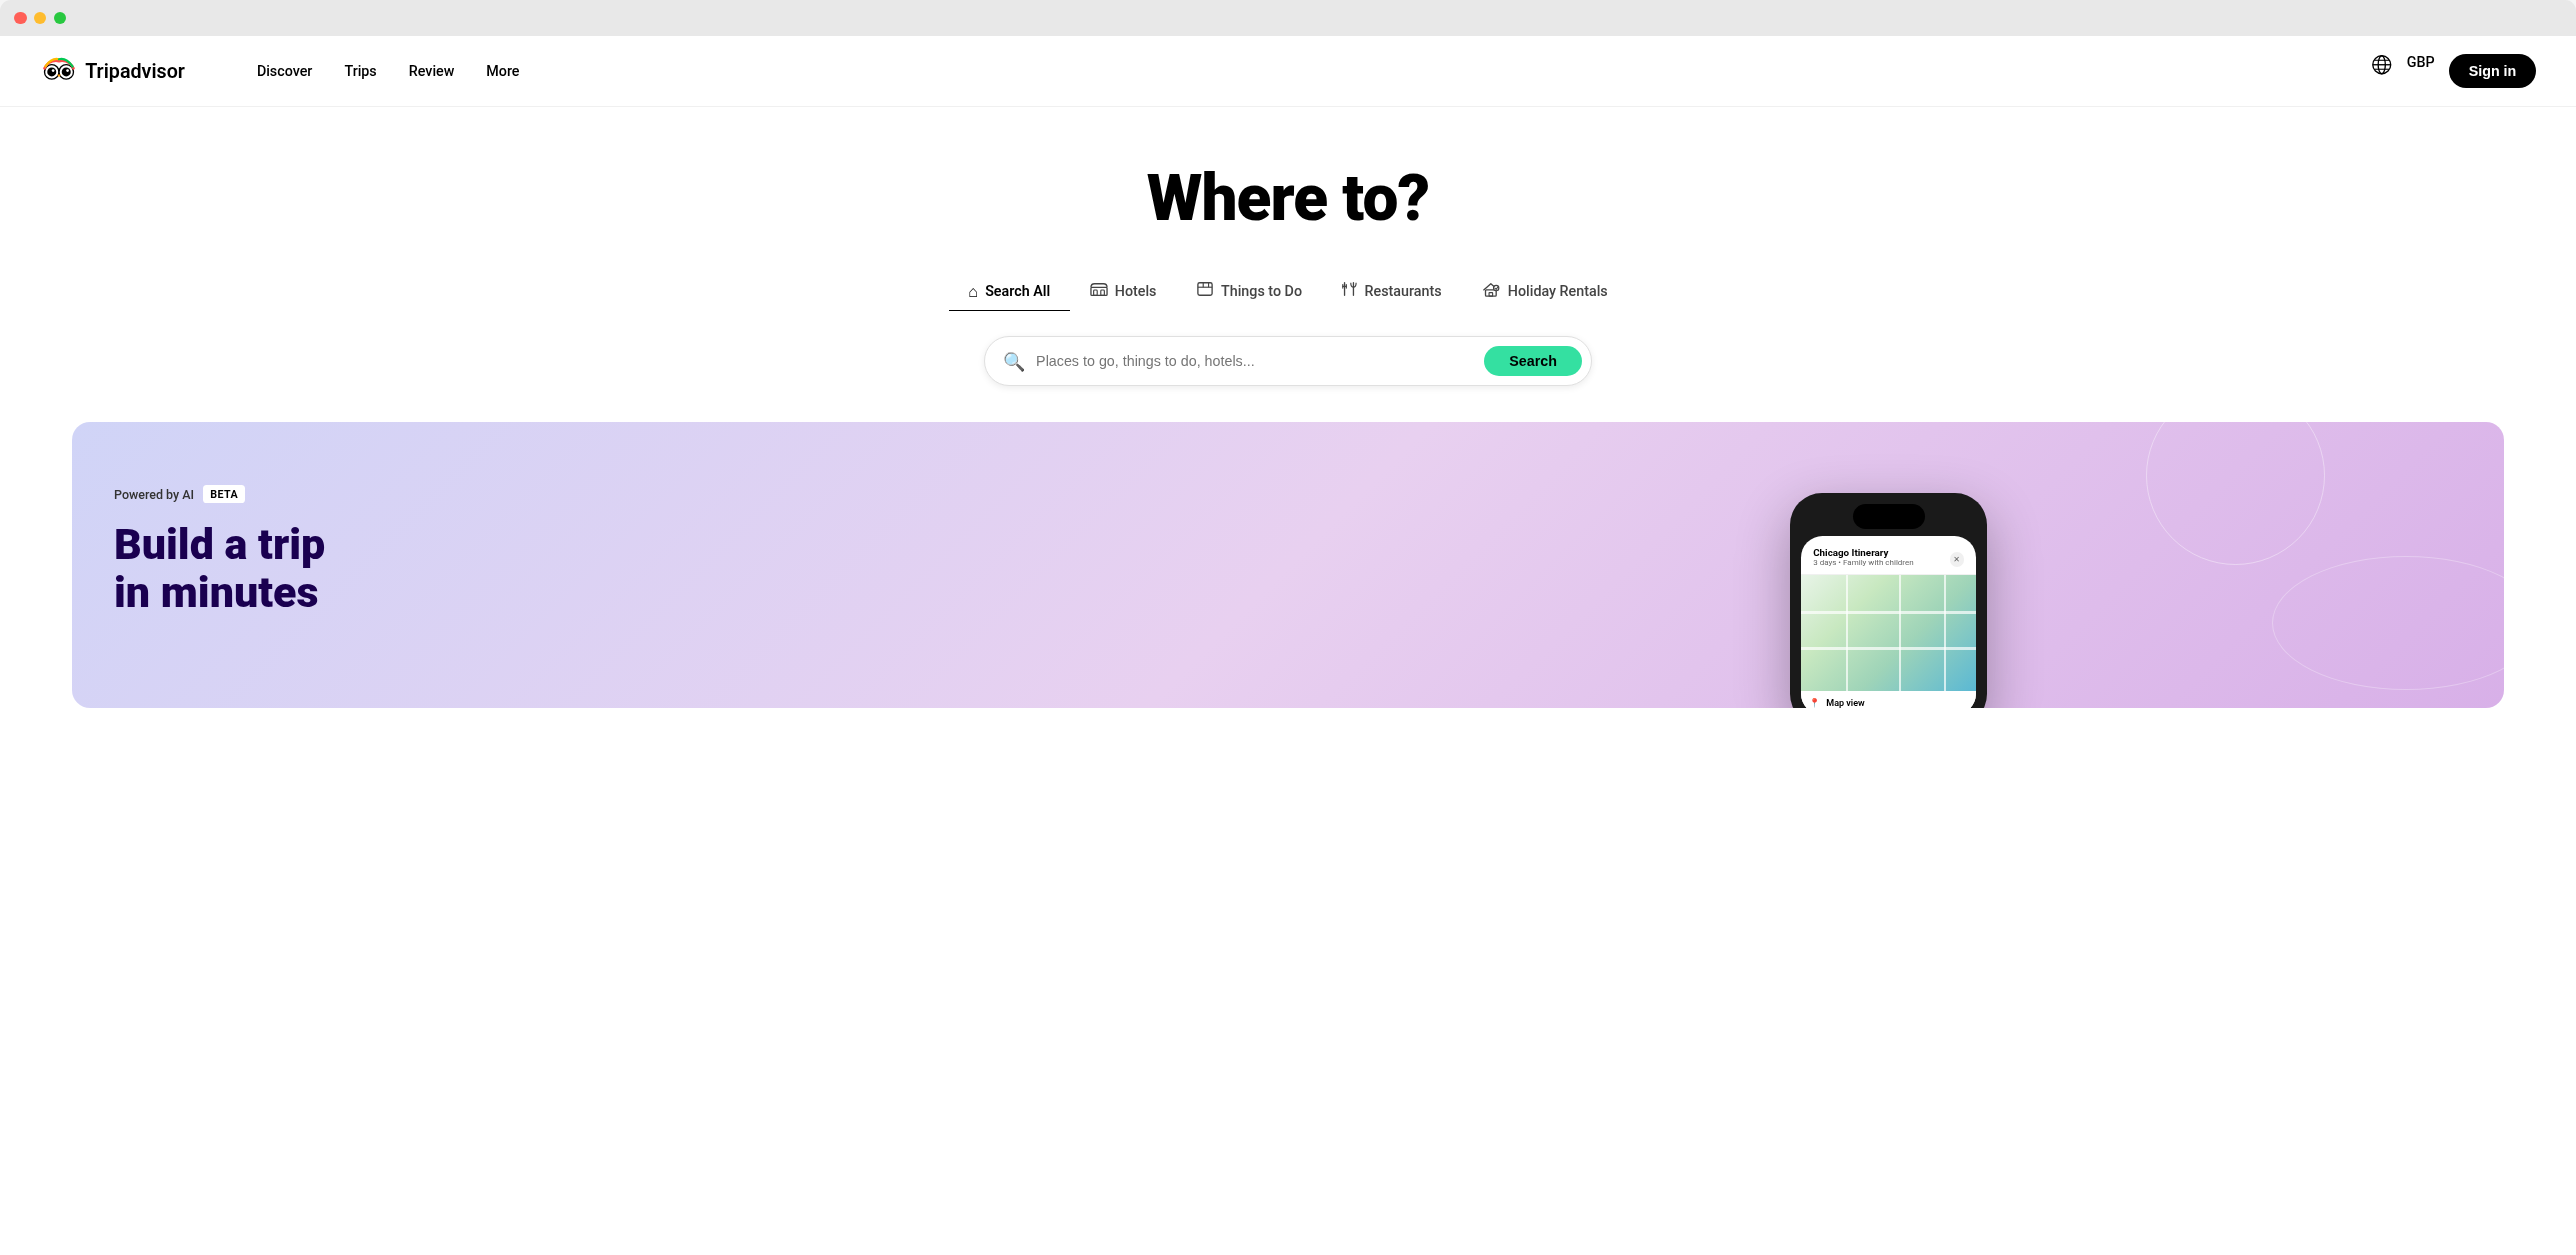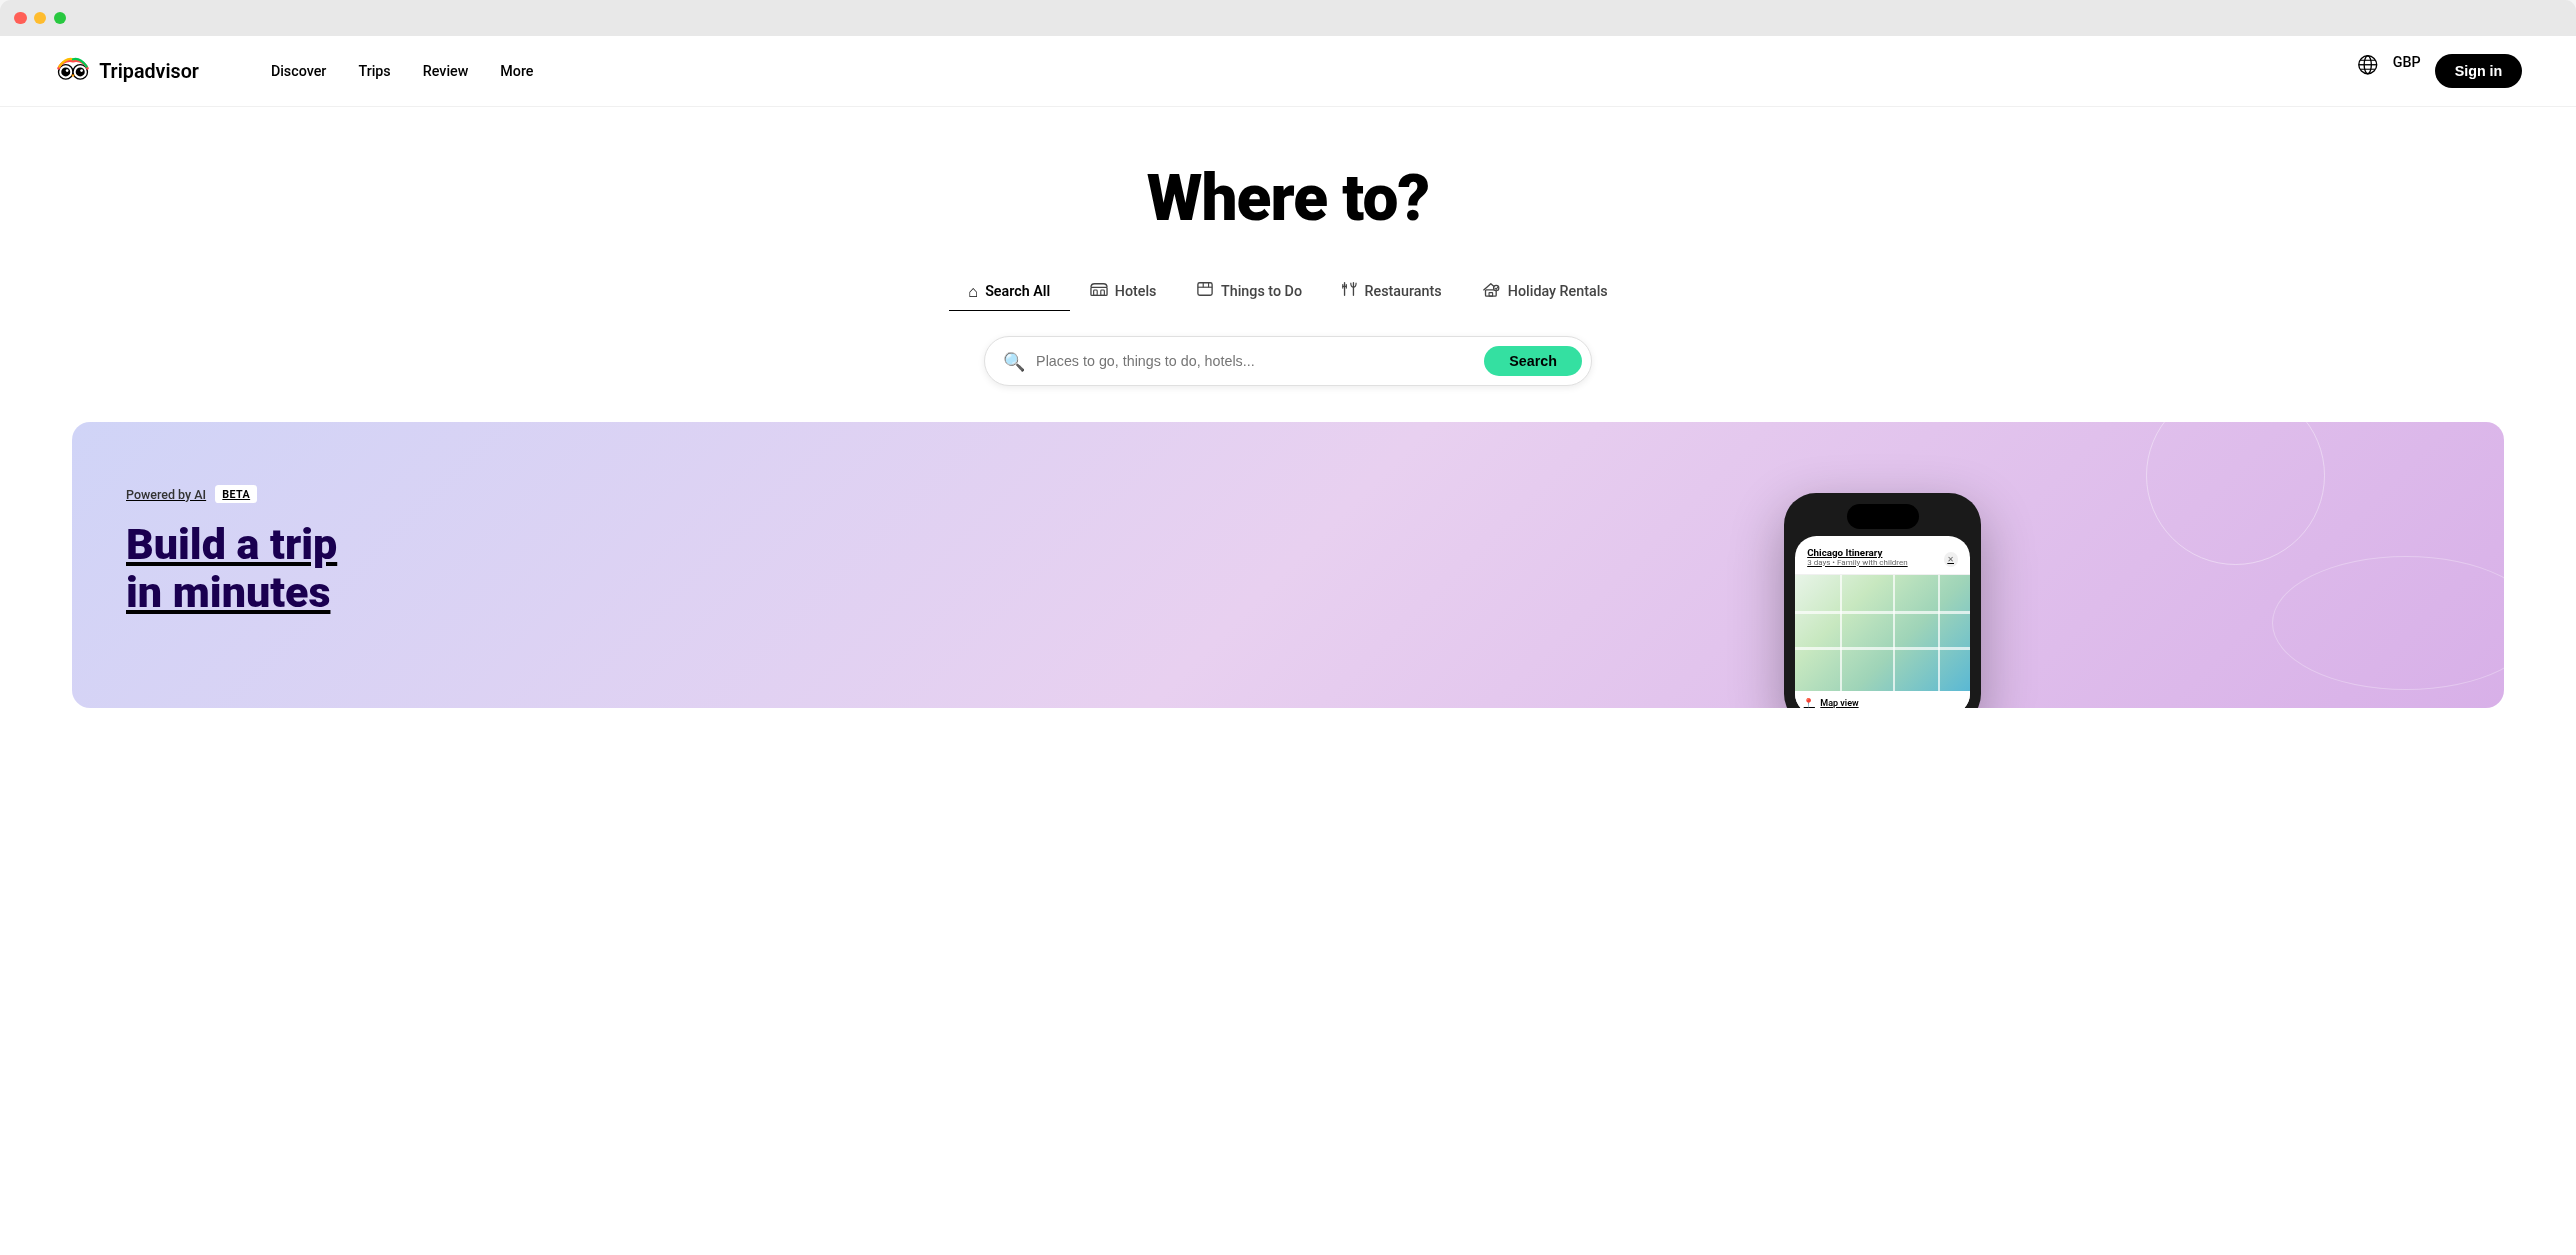--- a/index.html
+++ b/index.html
@@ -32,21 +32,21 @@
     .page-wrapper {
       background: #fff;
       min-height: calc(100vh - 36px);
       overflow: hidden;
     }
 
     
     .navbar {
       display: flex;
       align-items: center;
-      padding: 16px 54px;
+      padding: 16px 40px;
       background: #fff;
       border-bottom: 0.9px solid #f0f0f0;
     }
     .logo-area {
       display: flex;
       align-items: center;
       gap: 7.2px;
       text-decoration: none;
       color: #000;
     }
@@ -178,27 +178,26 @@
       font-weight: 700;
       cursor: pointer;
       white-space: nowrap;
     }
 
     
     .ai-banner {
       margin: 0 72px;
       border-radius: 18px;
       background: linear-gradient(135deg, #d0d4f7 0%, #e8d0f0 50%, #d8b0e8 100%);
-      padding: 54px 54px 0;
+      padding: 54px 42px 0;
       min-height: 286px;
       position: relative;
       overflow: hidden;
       display: flex;
       gap: 54px;
-      text-decoration: underline;
     }
     .ai-banner-left {
       flex: 1;
       padding-top: 9px;
     }
     .powered-by-ai {
       display: flex;
       align-items: center;
       gap: 9px;
       margin-bottom: 18px;

